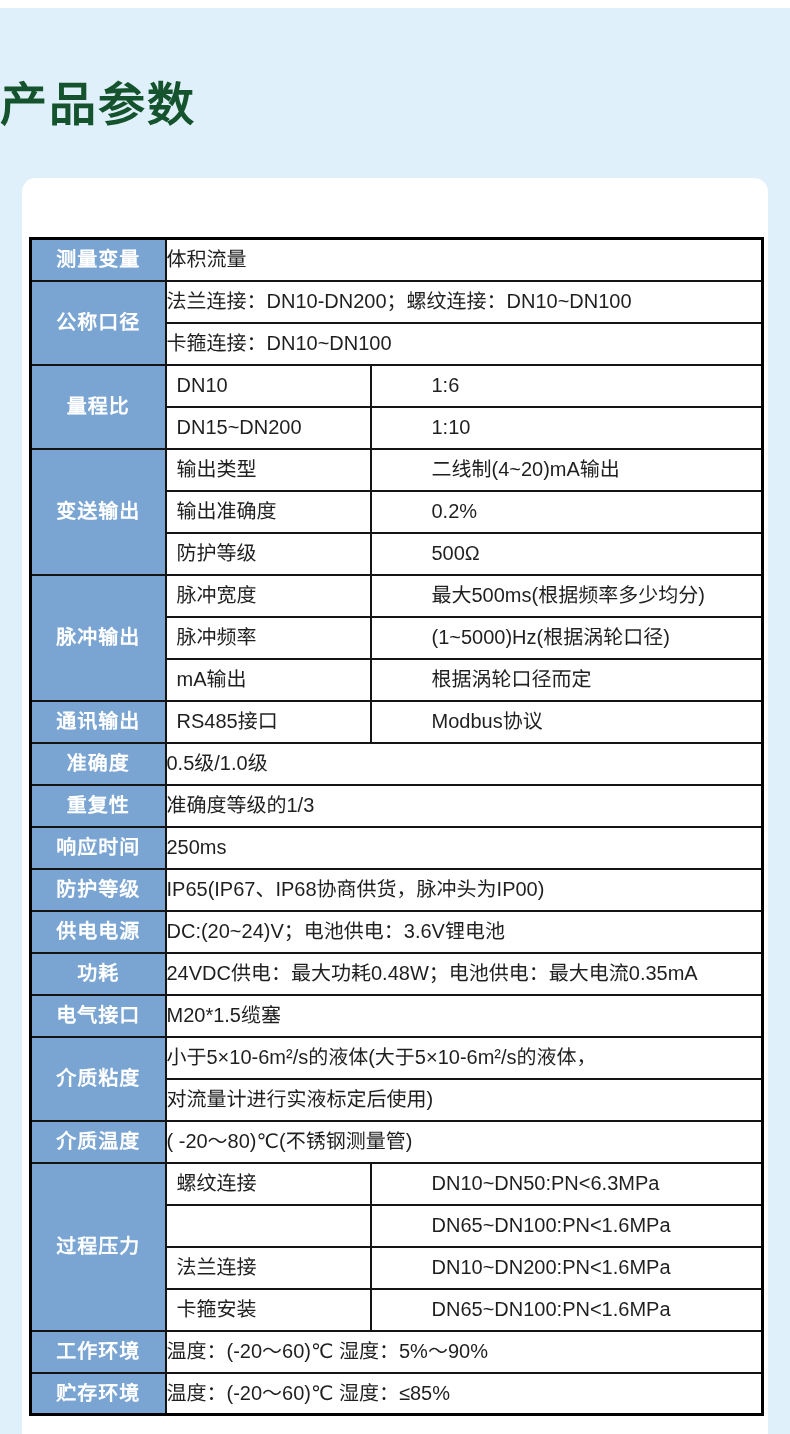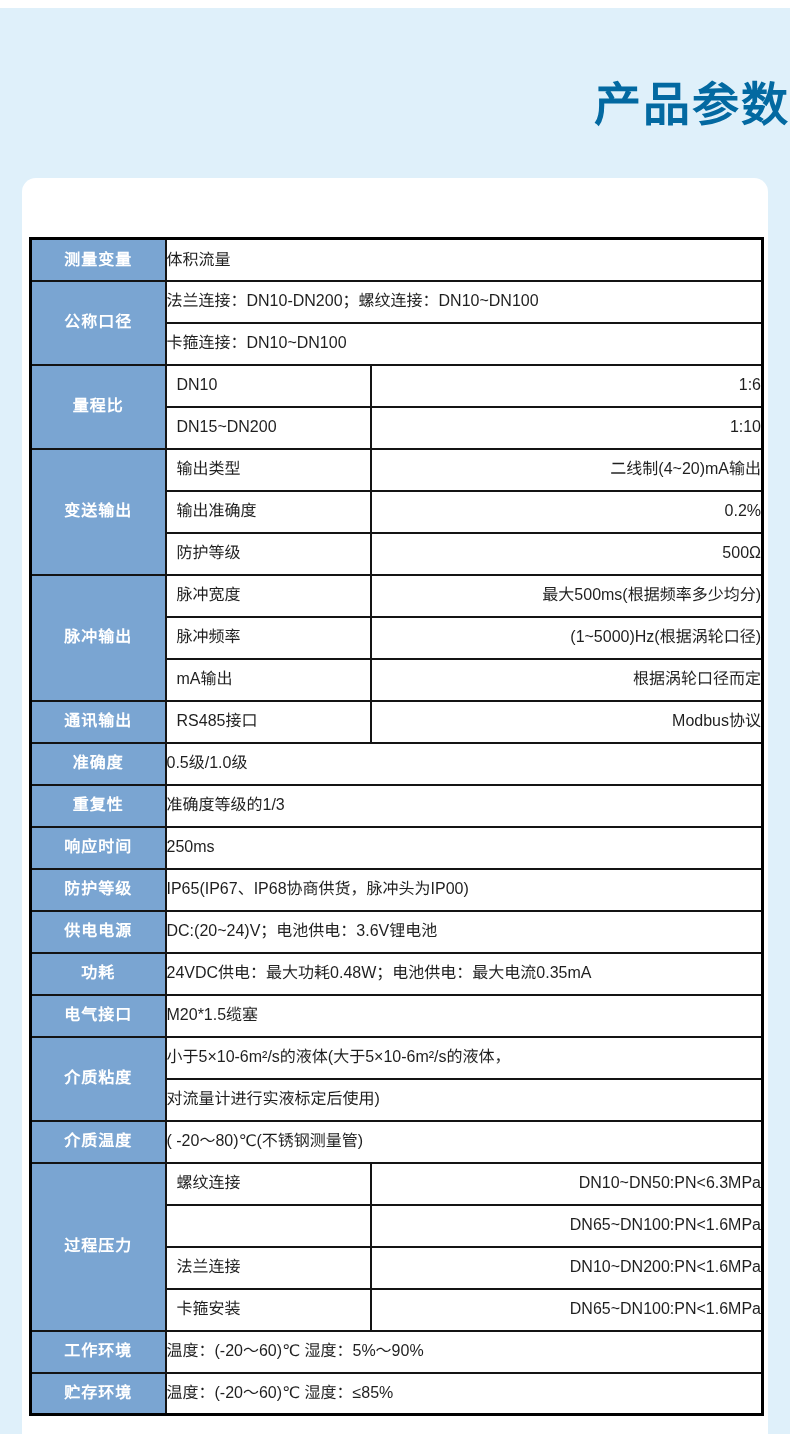--- a/index.html
+++ b/index.html
@@ -11,60 +11,60 @@
     font-family:"Liberation Sans","DejaVu Sans",sans-serif;
     color:#1f1f1f;
   }
   .page-bg {
     margin-top:8px;
     height:1426px;
     background:#dff0fa;
     padding-top:64px;
   }
   .page-title {
-    text-align:right;
+    text-align:left;
     font-size:47px;
     font-weight:700;
-    color:#0369a1;
+    color:#14532d;
     line-height:66px;
     letter-spacing:2px;
   }
   .card {
     margin:40px 22px 0;
     background:#ffffff;
     border-radius:14px 14px 0 0;
     padding:59px 7px 19px;
     min-height:1254px;
   }
   table.spec {
     width:732px;
     border-collapse:collapse;
     table-layout:fixed;
     border:3px solid #000000;
   }
   table.spec td {
     border:2px solid #141414;
     height:42px;
     vertical-align:middle;
-    font-size:16px;
+    font-size:20px;
     line-height:1.15;
     overflow:hidden;
     white-space:nowrap;
   }
   td.label-cell {
     background:#7aa5d2;
     color:#ffffff;
     font-weight:700;
     font-size:22px;
     text-align:center;
     letter-spacing:1px;
   }
   td.param-cell { padding-left:10px; }
   td.span-cell  { }
-  td.col3       { padding-left:48px;text-align:right; }
+  td.col3       { padding-left:60px; }
 </style>
 </head>
 <body>
 
 <div class="page-bg">
   <h1 class="page-title">产品参数</h1>
 
   <div class="card">
     <table class="spec">
       <colgroup>

